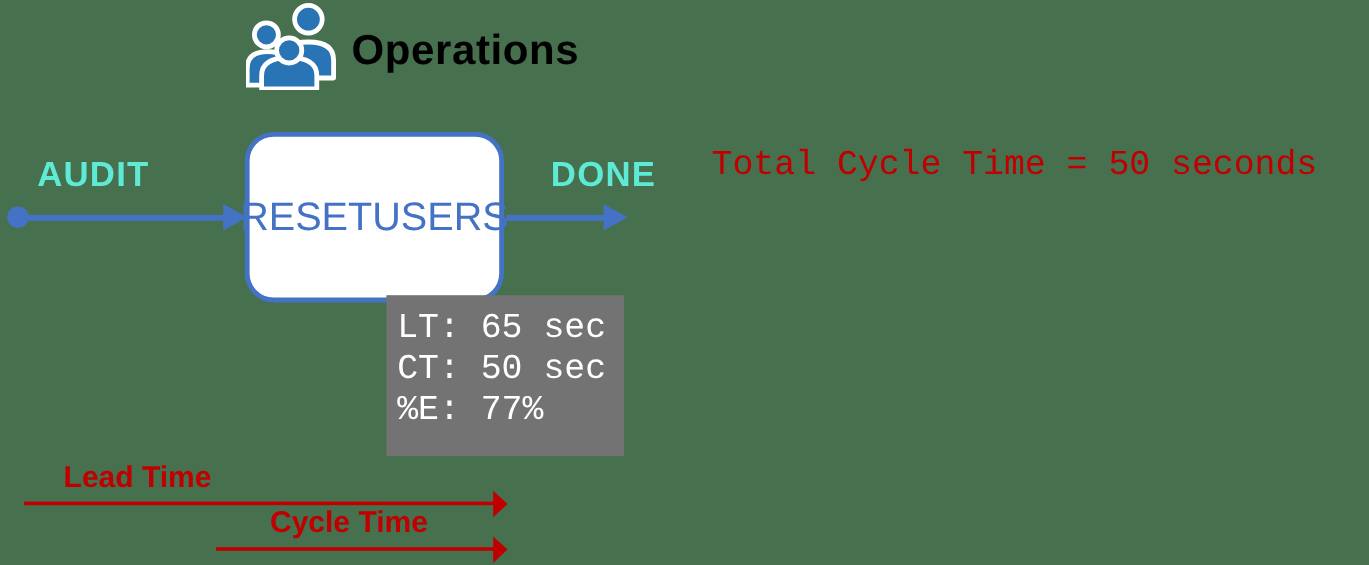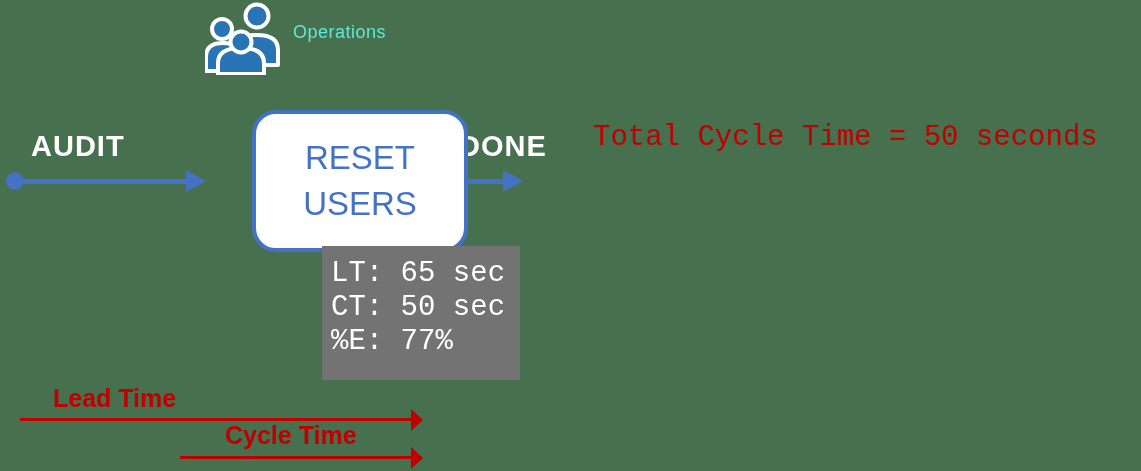--- a/index.html
+++ b/index.html
@@ -10,26 +10,26 @@
     background: #46704E;
     overflow: hidden;
     font-family: "Liberation Sans", sans-serif;
   }
   .abs { position: absolute; }
 
   
   #people-icon { left: 205px; top: 2px; width: 78px; height: 73px; }
   #operations-label {
     left: 293px; top: 22px;
-    font-size: 18px; font-weight: 400; color: #5eead4;
+    font-size: 35px; font-weight: 700; color: #000000;
     letter-spacing: 0.5px;
   }
 
   
-  .flow-label { font-size: 29px; font-weight: 600; color: #ffffff; letter-spacing: 1px; }
+  .flow-label { font-size: 29px; font-weight: 600; color: #5eead4; letter-spacing: 1px; }
   #audit-label { left: 31px; top: 130px; }
   #done-label  { left: 459px; top: 130px; }
 
   
   #flow-start-dot {
     left: 6px; top: 172px; width: 18px; height: 18px;
     background: #4472C4; border-radius: 50%;
   }
 
   
@@ -45,24 +45,23 @@
   #output-arrow-line { left: 422px; top: 179px; width: 82px; }
   #output-arrow-head { left: 503px; top: 170px; }
 
   
   #process-box {
     left: 204px; top: 110px; width: 216px; height: 142px;
     box-sizing: border-box;
     background: #FFFFFF;
     border: 4px solid #4472C4;
     border-radius: 24px;
-    display: flex; flex-direction: column;
+    display: flex; flex-direction: row;
     align-items: center; justify-content: center;
     z-index: 1;
-    margin-left: 48px;
   }
   #process-box .box-line {
     font-size: 33px; line-height: 46px; color: #4472C4;
     font-weight: 500; text-align: center; white-space: nowrap;
   }
 
   
   #metrics-box {
     left: 322px; top: 246px; width: 198px; height: 134px;
     box-sizing: border-box;

